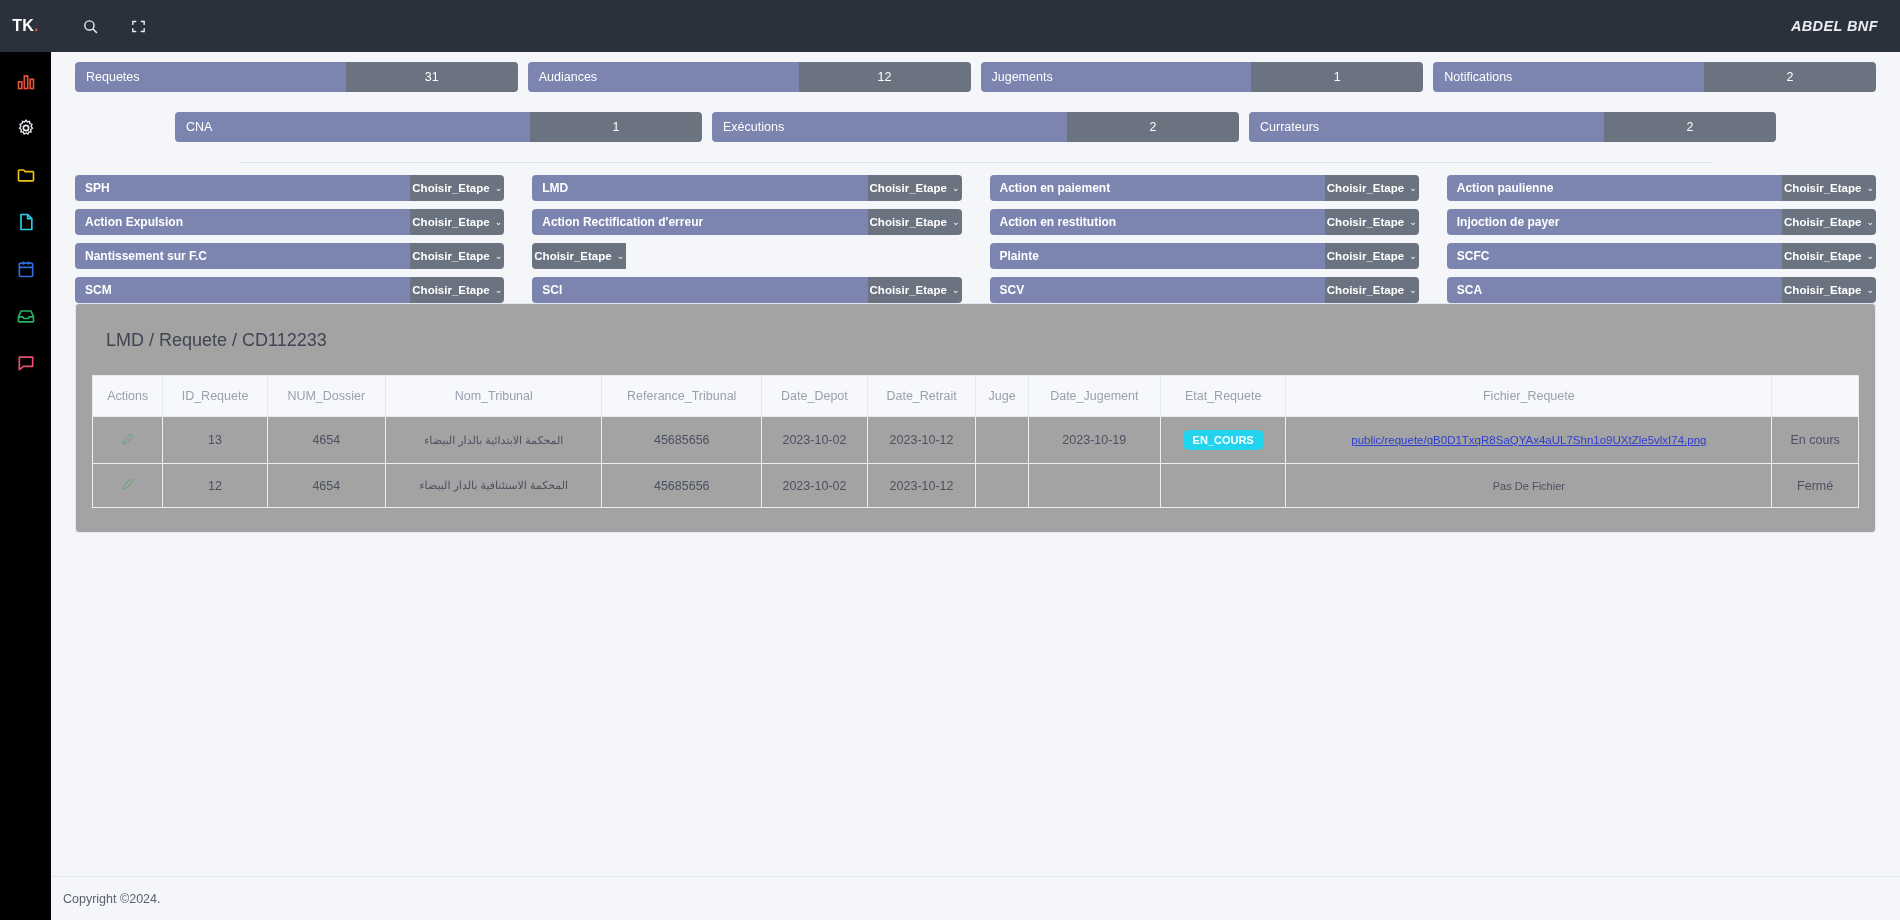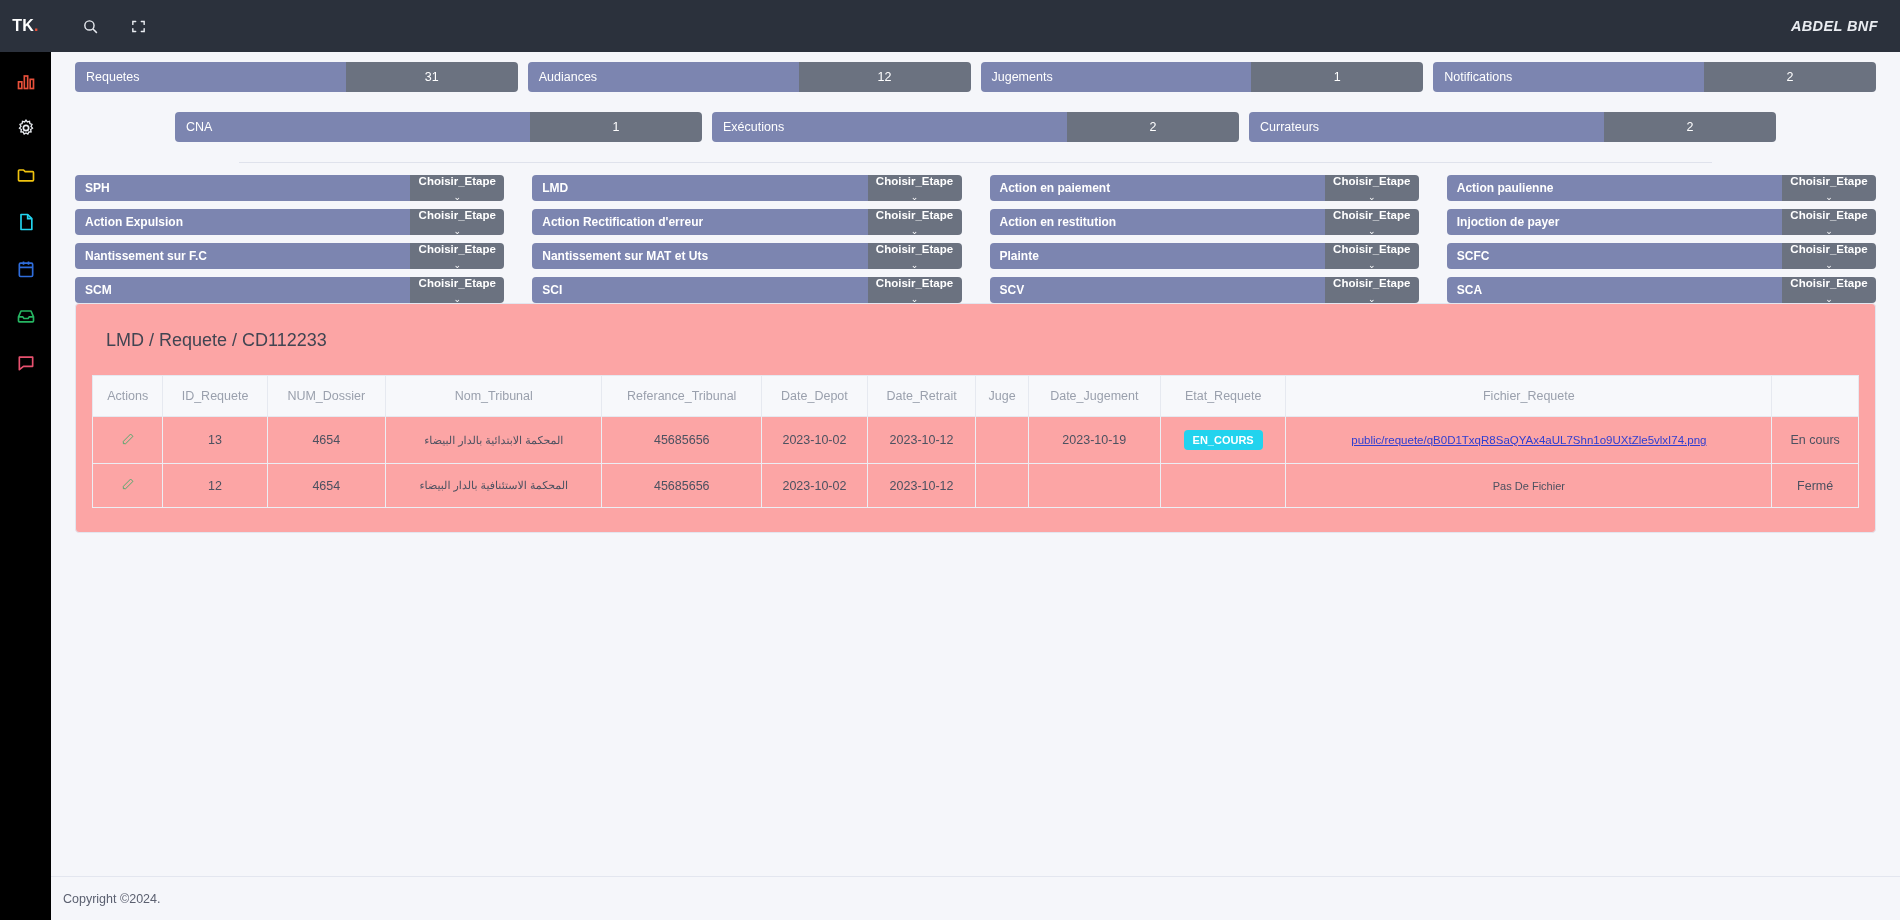--- a/index.html
+++ b/index.html
@@ -120,27 +120,26 @@
     width: 94px;
     background: #6b7280;
     color: #ffffff;
     font-size: 11.5px;
     font-weight: bold;
     display: flex;
     align-items: center;
     justify-content: center;
     gap: 5px;
     cursor: pointer;
-    flex-direction: column;
   }
   .etape-select .chev { font-size: 9px; font-weight: normal; }
 
   
   .panel {
-    background: #fca5a5;
+    background: #a3a3a3;
     border: 1px solid #e3e6ef;
     border-radius: 4px;
     padding: 20px 16px 24px 16px;
   }
   .panel-title {
     font-size: 18px;
     color: #414552;
     margin: 6px 0 24px 14px;
     font-weight: normal;
   }
@@ -358,21 +357,20 @@
             </div>
           </div>
           <div class="etape-card">
             <div class="etape-label">Nantissement sur F.C</div>
             <div class="etape-select">
               <span>Choisir_Etape</span>
               <span class="chev">⌄</span>
             </div>
           </div>
           <div class="etape-card">
-            <div class="etape-label">Nantissement sur MAT et Uts</div>
             <div class="etape-select">
               <span>Choisir_Etape</span>
               <span class="chev">⌄</span>
             </div>
           </div>
           <div class="etape-card">
             <div class="etape-label">Plainte</div>
             <div class="etape-select">
               <span>Choisir_Etape</span>
               <span class="chev">⌄</span>

